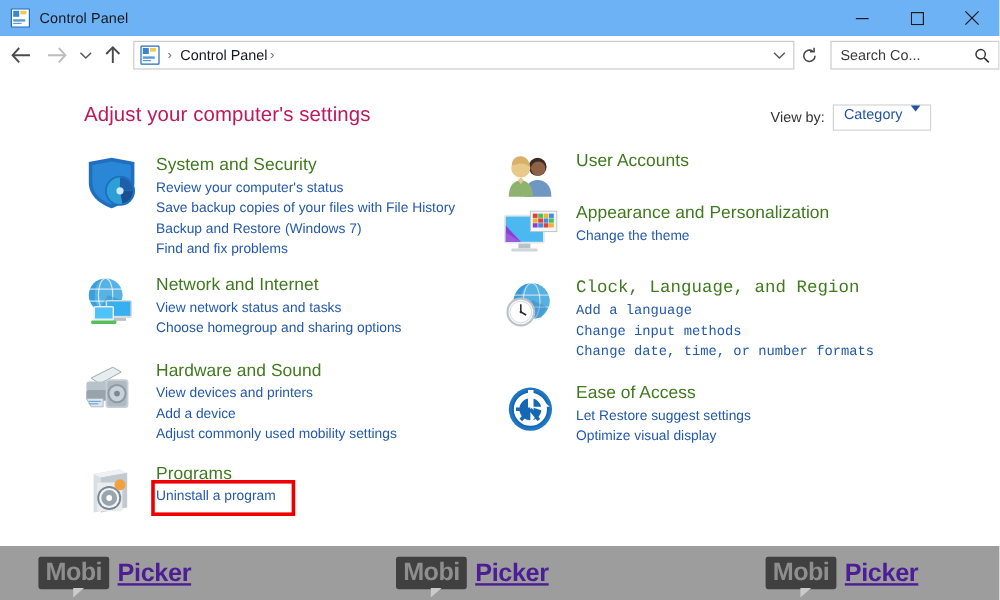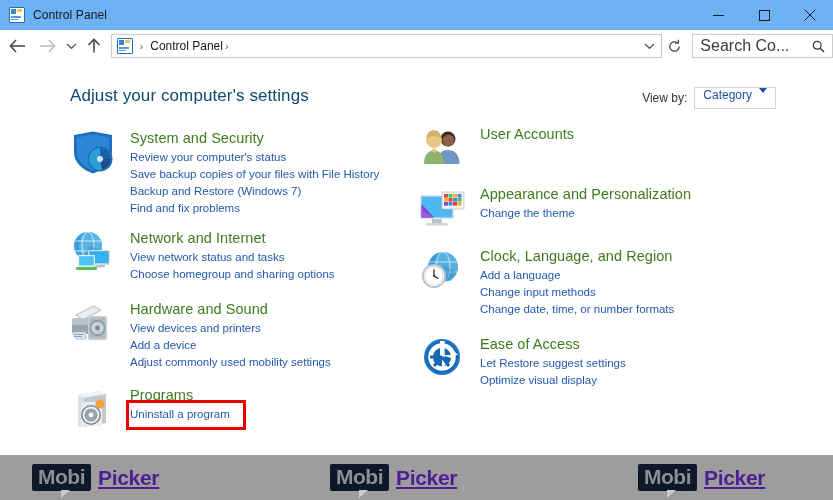--- a/index.html
+++ b/index.html
@@ -136,40 +136,40 @@
   }
   .searchbox {
     position: relative;
     margin-left: 6px;
     height: 24px; width: 148px;
     border: 1px solid #cccccc;
     background: #ffffff;
     display: flex; align-items: center;
   }
   .search-placeholder {
-    font-size: 16px; color: #3a3a3a;
+    font-size: 12px; color: #3a3a3a;
     padding-left: 7px;
     white-space: nowrap; overflow: hidden;
   }
   .search-icon {
     margin-left: auto; margin-right: 7px;
     display: flex; align-items: center;
   }
 
   
   .content {
     position: absolute;
     left: 0; top: 62px;
     width: 833px; height: 393px;
     background: #ffffff;
   }
   .page-heading {
     position: absolute;
     left: 70px; top: 24px;
-    font-size: 17px; color: #0c4a6e;
+    font-size: 17px; color: #be185d;
     letter-spacing: 0.1px;
   }
   .viewby {
     position: absolute;
     right: 57px; top: 25px;
     display: flex; align-items: center;
   }
   .viewby-label {
     font-size: 12px; color: #333333;
     margin-right: 7px;
@@ -244,21 +244,21 @@
     width: 833px; height: 45px;
     background: #9d9d9d;
     display: flex; align-items: center;
   }
   .wm {
     position: absolute;
     display: flex; align-items: center;
     height: 28px;
   }
   .wm-mobi {
-    background: #0f172a;
+    background: #404040;
     color: #8e8e8e;
     font-size: 21px;
     font-weight: bold;
     letter-spacing: -0.5px;
     padding: 2px 6px 3px 6px;
     border-radius: 2px;
     position: relative;
     line-height: 22px;
   }
   .wm-mobi::after {
@@ -472,21 +472,21 @@
               <circle cx="32" cy="17" r="4.6" fill="#f0a33c"></circle>
             </svg>
           </div>
           <div class="cat-title">Programs</div>
           <a class="cat-link">Uninstall a program</a>
         </div>
       </div>
 
       <div class="col-right">
 
-        <div class="category" style="margin-bottom:40px;">
+        <div class="category" style="margin-bottom:24px;">
           <div class="cat-icon">
             <svg class="icon-svg" width="50" height="46" viewBox="0 0 50 46">
               <circle cx="30" cy="13" r="7.5" fill="#3b2b22"></circle>
               <circle cx="30.5" cy="14.5" r="6" fill="#8d6248"></circle>
               <path d="M19 38 C19 28 24 24 30 24 C36 24 41.5 28 41.5 38 Z" fill="#6f97c4"></path>
               <circle cx="16" cy="14" r="8" fill="#e8c98a"></circle>
               <path d="M8.5 12 C8.5 5.5 14 3.5 17.5 4.5 C22 5.8 23.5 9 23 13 C21 10.5 16 9.5 12 11 Z" fill="#d9b06a"></path>
               <path d="M6 38 C6 28 11 24.5 16 24.5 C21 24.5 26 28 26 38 Z" fill="#8fb36e"></path>
               <path d="M13.5 24 L16 27.5 L18.5 24 L16 22 Z" fill="#e8c98a"></path>
             </svg>
@@ -517,21 +517,21 @@
                 <rect x="30.5" y="16" width="4" height="3.6" fill="#3d8ee0"></rect>
                 <rect x="35" y="16" width="4" height="3.6" fill="#e2413b"></rect>
                 <rect x="39.5" y="16" width="4" height="3.6" fill="#f2b134"></rect>
               </g>
             </svg>
           </div>
           <div class="cat-title">Appearance and Personalization</div>
           <a class="cat-link">Change the theme</a>
         </div>
 
-        <div class="category" style="margin-bottom:16px;">
+        <div class="category" style="margin-bottom:16px;font-family:Liberation Mono, monospace;">
           <div class="cat-icon">
             <svg class="icon-svg" width="50" height="46" viewBox="0 0 50 46">
               <circle cx="25" cy="19" r="15" fill="#3a9ad9"></circle>
               <path d="M25 4 A15 15 0 0 1 25 34 A9 15 0 0 1 25 4 Z" fill="#74c6ec" opacity="0.5"></path>
               <path d="M10 14 L40 14 M10 24 L40 24" stroke="#ffffff" stroke-width="1" opacity="0.6"></path>
               <ellipse cx="25" cy="19" rx="7" ry="15" fill="none" stroke="#ffffff" stroke-width="1" opacity="0.6"></ellipse>
               <path d="M14 32 L26 18 L38 24 L33 33 Z" fill="#2d83bd" opacity="0.4"></path>
               <circle cx="16" cy="28" r="12" fill="#b9c2c9"></circle>
               <circle cx="16" cy="28" r="10.3" fill="#f7f9fa"></circle>
               <circle cx="16" cy="28" r="9" fill="#ffffff" stroke="#d3dade" stroke-width="0.8"></circle>

